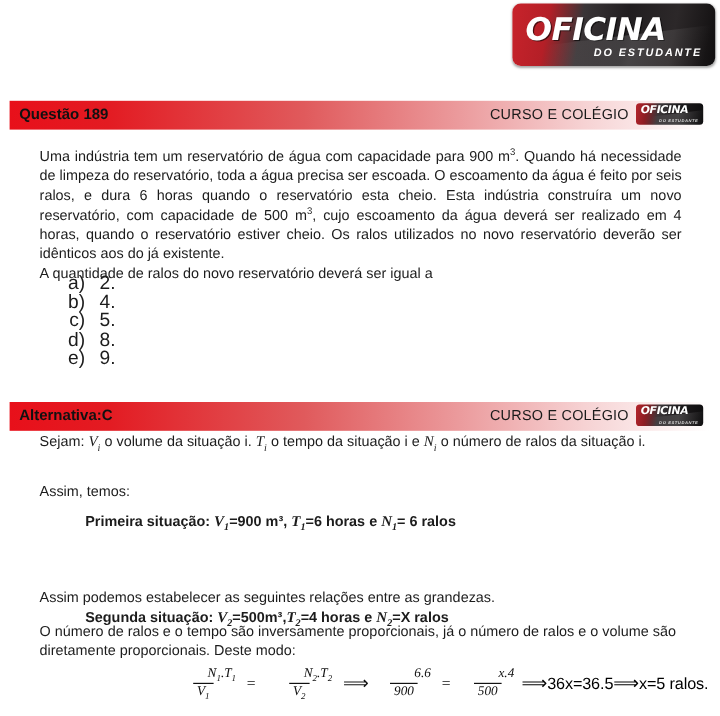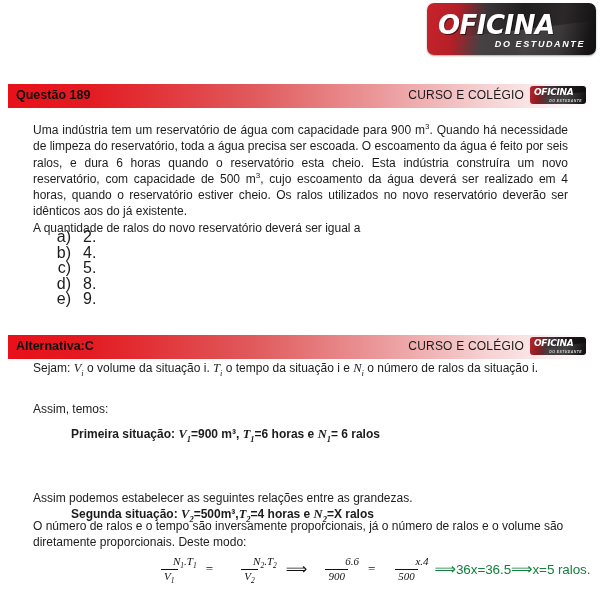--- a/index.html
+++ b/index.html
@@ -257,21 +257,21 @@
     padding: 0 3px;
     font-size: 13px;
   }
   .op.arrow {
     font-size: 15px;
     padding: 0 1px 0 3px;
   }
   .tail {
     font-family: "Liberation Sans", sans-serif;
     font-size: 13.5px;
-    color: #15803d;
+    color: #000000;
     letter-spacing: -0.1px;
     text-align: center;
   }
   .tail .arr { font-family: "Liberation Serif", serif; font-size: 15px; }
 </style>
 </head>
 <body>
 
 <div class="logo-area">
   <div class="brand-logo">

